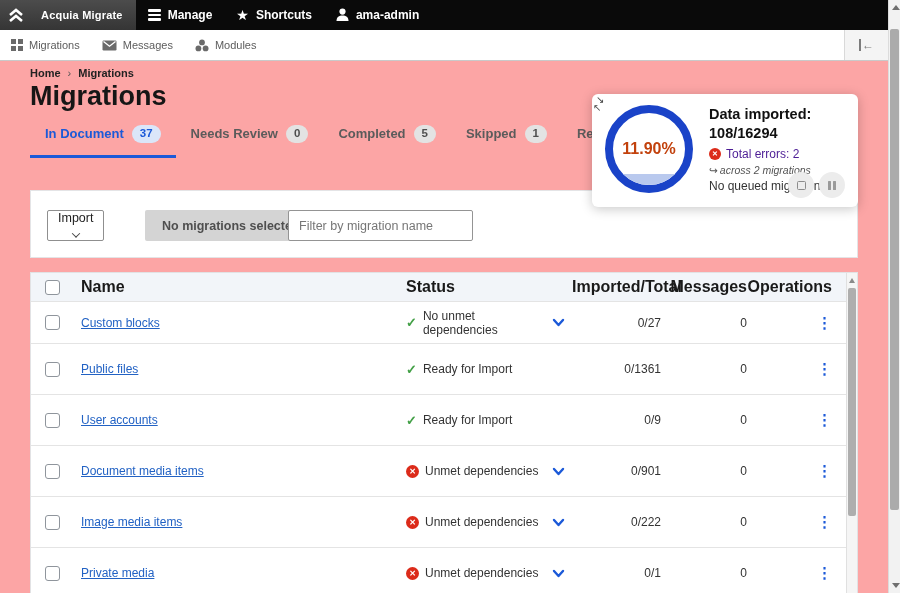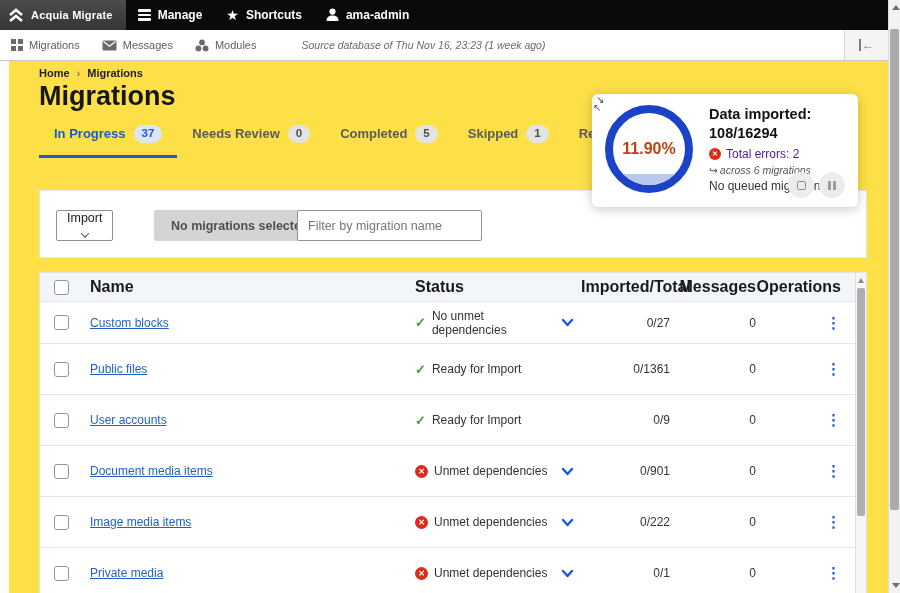--- a/index.html
+++ b/index.html
@@ -1,21 +1,21 @@
 <!DOCTYPE html>
 <html><head>
 <meta charset="utf-8">
 <style>
   * { margin:0; padding:0; box-sizing:border-box; }
   body { background:#888; font-family:"Liberation Sans", sans-serif; }
   .screen { position:relative; width:900px; height:593px; background:#fcfcfd; overflow:hidden; }
 
   
   .topbar { position:absolute; left:0; top:0; width:888px; height:30px; background:#0a0a0a; display:flex; align-items:stretch; color:#fff; }
-  .brand { display:flex; align-items:center; gap:7px; padding:0 13px 0 8px; background:linear-gradient(#4c4c4c,#353535); cursor:pointer; }
+  .brand { display:flex; align-items:center; gap:17px; padding:0 13px 0 8px; background:linear-gradient(#4c4c4c,#353535); cursor:pointer; }
   .brand-label { font-size:11px; font-weight:bold; letter-spacing:.2px; }
   .tb-item { display:flex; align-items:center; gap:7px; padding:0 12px; cursor:pointer; }
   .tb-item .lbl { font-size:12px; font-weight:bold; }
   .hamburger { display:flex; flex-direction:column; gap:2px; }
   .hamburger i { width:13px; height:2.5px; background:#fff; border-radius:1px; }
   .star { font-size:14px; color:#fff; line-height:1; }
 
   
   .toolbar { position:absolute; left:0; top:30px; width:888px; height:31px; background:#fff; border-bottom:1px solid #c9c9c9; display:flex; align-items:center; }
   .tool-item { display:flex; align-items:center; gap:6px; padding:0 11px; height:100%; color:#5d5d5d; cursor:pointer; }
@@ -26,21 +26,21 @@
   .collapse-btn { position:absolute; right:0; top:0; width:44px; height:30px; border-left:1px solid #d9d9d9; background:#f4f4f4; display:flex; align-items:center; justify-content:center; color:#7c7c7c; font-size:12px; cursor:pointer; }
   .collapse-glyph { border-left:2px solid #7c7c7c; padding-left:1px; line-height:1; }
 
   
   .pagescroll { position:absolute; right:0; top:0; width:12px; height:593px; background:#f2f2f2; border-left:1px solid #dcdcdc; z-index:90; }
   .ps-up { position:absolute; top:5px; left:2.5px; width:0; height:0; border-left:4px solid transparent; border-right:4px solid transparent; border-bottom:5px solid #6f6f6f; }
   .ps-down { position:absolute; bottom:5px; left:2.5px; width:0; height:0; border-left:4px solid transparent; border-right:4px solid transparent; border-top:5px solid #6f6f6f; }
   .ps-thumb { position:absolute; left:1px; top:29px; width:9px; height:481px; background:#ababab; border-radius:2px; }
 
   
-  .content { position:absolute; left:9px; top:61px; width:888px; height:532px; background:#fde047; }
+  .content { position:absolute; left:0; top:61px; width:888px; height:532px; background:#fca5a5; }
   .breadcrumb { position:absolute; left:30px; top:6px; font-size:11px; font-weight:bold; color:#222; display:flex; gap:7px; align-items:center; }
   .breadcrumb .sep { color:#555; font-weight:normal; }
   .breadcrumb a { color:#222; text-decoration:none; cursor:pointer; }
   .page-title { position:absolute; left:30px; top:20px; font-size:27px; font-weight:bold; color:#161616; }
 
   .tabs { position:absolute; left:30px; top:64px; display:flex; }
   .tab { display:flex; align-items:center; gap:8px; padding:0 15px 12px 15px; font-size:13px; font-weight:bold; color:#5b5b5b; cursor:pointer; border-bottom:3px solid transparent; }
   .tab.active { color:#1b59d8; border-bottom-color:#1b59d8; }
   .tab-badge { font-size:11.5px; font-weight:bold; background:#e3e3e3; color:#4f4f4f; border-radius:10px; padding:2px 8px; line-height:1.2; }
   .tab.active .tab-badge { background:#dbe6f9; color:#1b59d8; }
@@ -154,37 +154,36 @@
       <span class="lbl">Messages</span>
     </div>
     <div class="tool-item">
       <svg width="14" height="13" viewBox="0 0 14 13">
         <circle cx="7" cy="3.4" r="2.9" fill="#6a6a6a"></circle>
         <circle cx="3.4" cy="9.4" r="2.9" fill="#6a6a6a"></circle>
         <circle cx="10.6" cy="9.4" r="2.9" fill="#6a6a6a"></circle>
       </svg>
       <span class="lbl">Modules</span>
     </div>
-    <span class="src-note">Source database of Thu Nov 16, 23:23 (1 week ago)</span>
     <div class="collapse-btn">
       <span class="collapse-glyph">←</span>
     </div>
   </div>
 
   <div class="content">
     <div class="breadcrumb">
       <a>Home</a>
       <span class="sep">›</span>
       <a>Migrations</a>
     </div>
     <div class="page-title">Migrations</div>
 
     <div class="tabs">
       <div class="tab active">
-        <span>In Progress</span>
+        <span>In Document</span>
         <span class="tab-badge">37</span>
       </div>
       <div class="tab">
         <span>Needs Review</span>
         <span class="tab-badge">0</span>
       </div>
       <div class="tab">
         <span>Completed</span>
         <span class="tab-badge">5</span>
       </div>
@@ -359,21 +358,21 @@
       <span class="ppct">11.90%</span>
     </div>
     <div class="pinfo">
       <div class="pline1">Data imported:</div>
       <div class="pline2">108/16294</div>
       <div class="perr">
         <span class="err-ic small">✕</span>
         <a>Total errors: 2</a>
       </div>
       <div class="pacross">
-        <span class="across-arrow">↪</span><span>across 6 migrations</span>
+        <span class="across-arrow">↪</span><span>across 2 migrations</span>
       </div>
       <div class="pqueue">No queued migrations</div>
     </div>
     <button class="pbtn stop">
         <span class="stop-ic"></span>
       </button>
     <button class="pbtn pause">
         <span class="pause-ic"></span>
         <span class="pause-ic"></span>
       </button>

